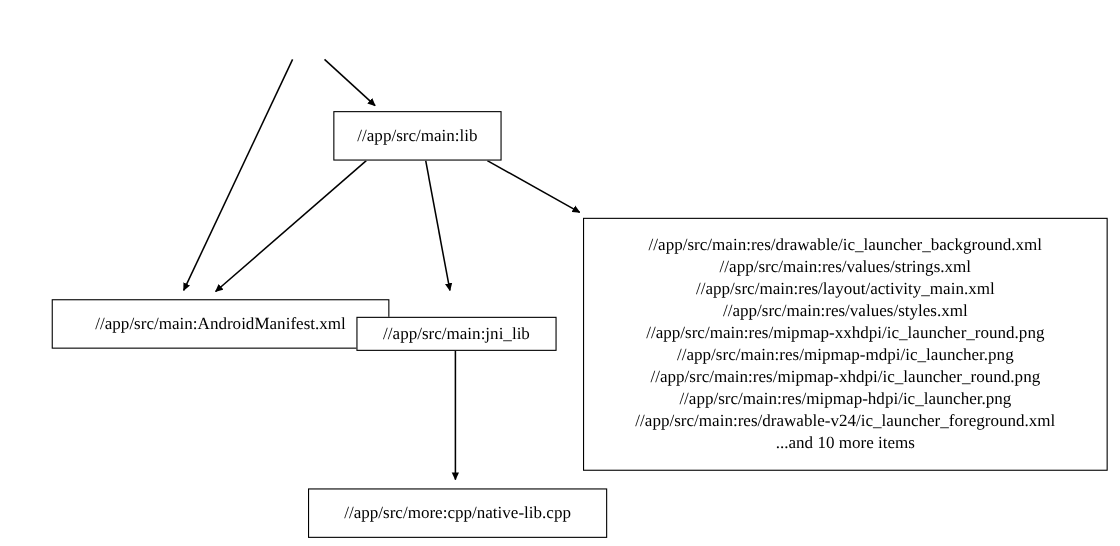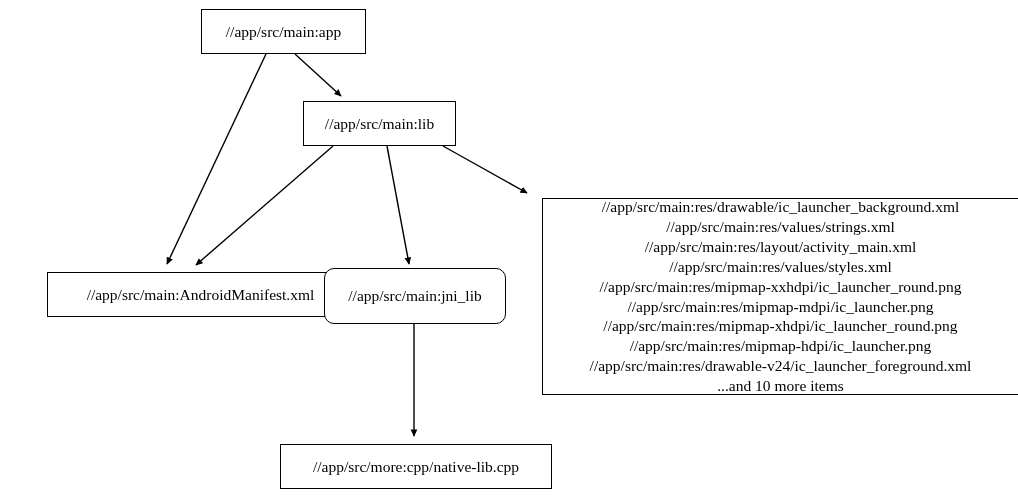--- a/index.html
+++ b/index.html
@@ -68,37 +68,34 @@
 
     <path d="M 333 146 L 196 265" stroke="#000000" stroke-width="1.4" fill="none" marker-end="url(#arrow)"></path>
 
     <path d="M 387 146 L 409 264" stroke="#000000" stroke-width="1.4" fill="none" marker-end="url(#arrow)"></path>
 
     <path d="M 443 146 L 527 193" stroke="#000000" stroke-width="1.4" fill="none" marker-end="url(#arrow)"></path>
 
     <path d="M 414 317 L 414 436" stroke="#000000" stroke-width="1.4" fill="none" marker-end="url(#arrow)"></path>
   </svg>
 
-  <div class="node" style="left:201px; top:9px; width:165px; height:45px;">
-    <span class="node-label">//app/src/main:app</span>
-  </div>
 
   <div class="node" style="left:303px; top:101px; width:153px; height:45px;">
     <span class="node-label">//app/src/main:lib</span>
   </div>
 
   <div class="node" style="left:3px; top:272px; width:307px; height:45px;margin-left:44px;">
     <span class="node-label">//app/src/main:AndroidManifest.xml</span>
   </div>
 
-  <div class="node" style="left:324px; top:268px; width:182px; height:56px;border-radius:10px;">
+  <div class="node" style="left:324px; top:288px; width:182px; height:31px;">
     <span class="node-label">//app/src/main:jni_lib</span>
   </div>
 
-  <div class="node multiline" style="left:530px; top:198px; width:477px; height:197px;margin-left:12px;">
+  <div class="node multiline" style="left:530px; top:198px; width:477px; height:230px;">
     <span class="node-label">//app/src/main:res/drawable/ic_launcher_background.xml
 //app/src/main:res/values/strings.xml
 //app/src/main:res/layout/activity_main.xml
 //app/src/main:res/values/styles.xml
 //app/src/main:res/mipmap-xxhdpi/ic_launcher_round.png
 //app/src/main:res/mipmap-mdpi/ic_launcher.png
 //app/src/main:res/mipmap-xhdpi/ic_launcher_round.png
 //app/src/main:res/mipmap-hdpi/ic_launcher.png
 //app/src/main:res/drawable-v24/ic_launcher_foreground.xml
 ...and 10 more items</span>

